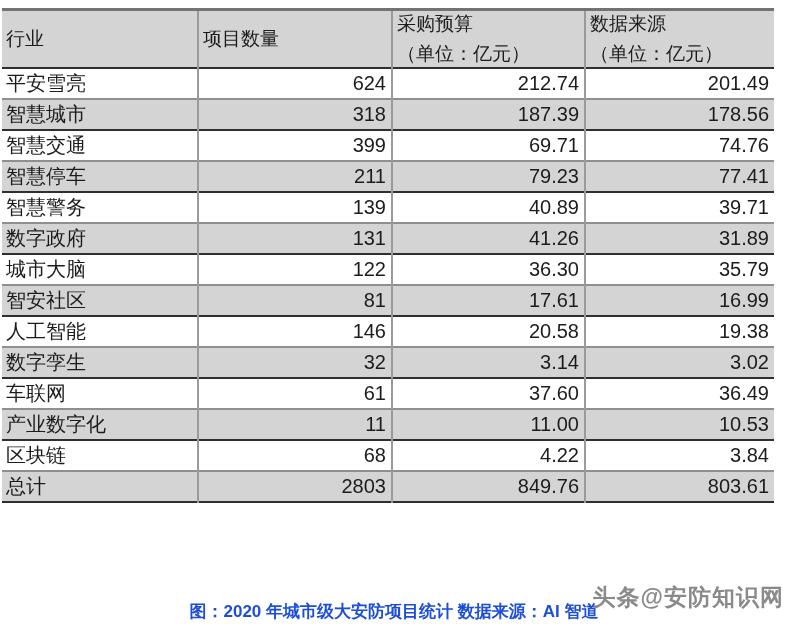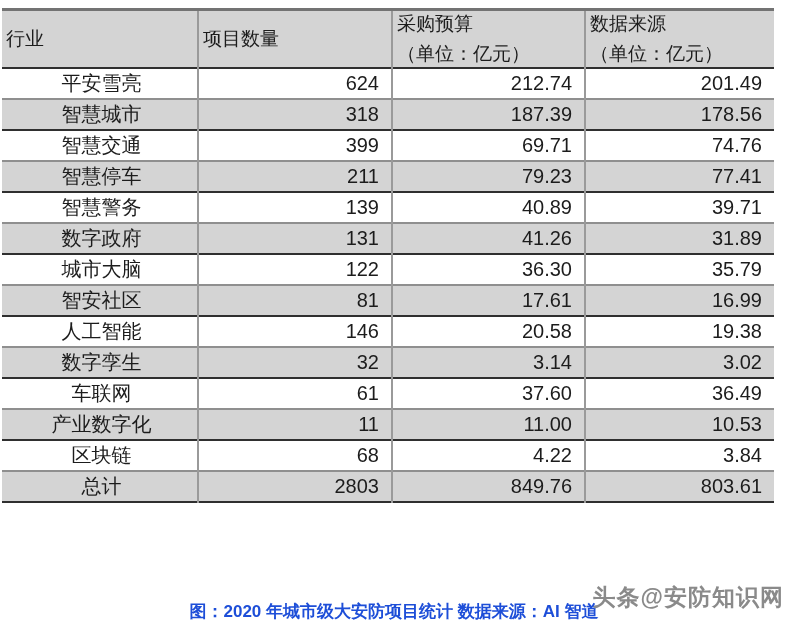--- a/index.html
+++ b/index.html
@@ -22,22 +22,22 @@
   th:last-child,td:last-child{border-right:none;}
   thead th{
     background:#d4d4d4;text-align:left;vertical-align:middle;
     height:56px;font-size:19px;line-height:1.18;padding-left:4px;
   }
   thead .sub{display:block;font-size:19px;margin-top:8px;}
   tbody tr{height:31px;}
   tbody tr:nth-child(odd){background:#ffffff;border-top:2px solid #2f2f2f;}
   tbody tr:nth-child(even){background:#d4d4d4;border-top:2px solid #8f8f8f;}
   tbody td{font-size:20px;vertical-align:middle;}
-  td.c-ind{text-align:center;padding-left:4px;}
-  td.c-num{text-align:right;padding-right:12px;}
+  td.c-ind{text-align:left;padding-left:4px;}
+  td.c-num{text-align:right;padding-right:5px;}
   .caption{
     position:absolute;left:0;top:600px;width:788px;
     text-align:center;font-size:17px;font-weight:bold;color:#1d4ed8;
   }
   .watermark{
     position:absolute;right:4px;top:582px;
     font-size:23px;font-weight:bold;color:#8a8a8a;
     letter-spacing:1px;z-index:5;
   }
 </style>

